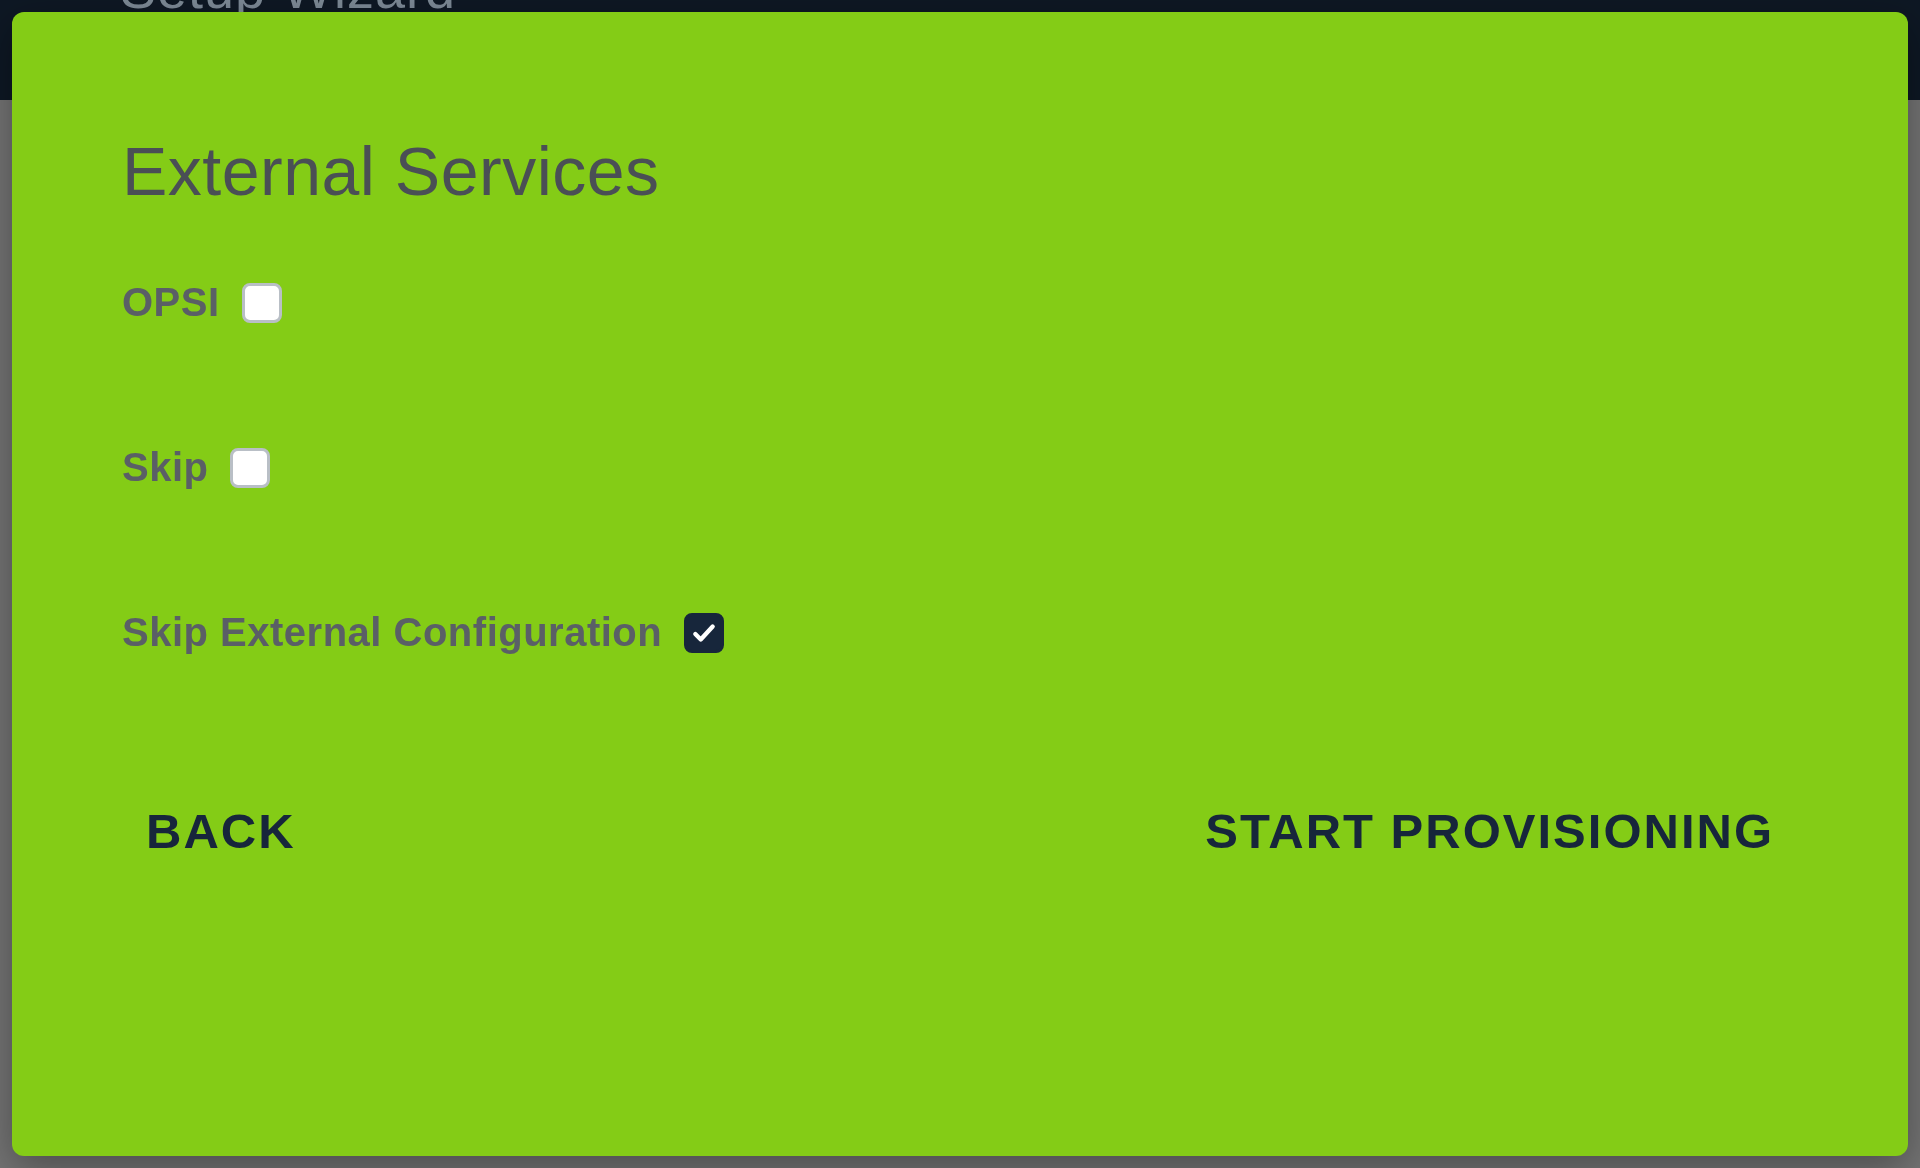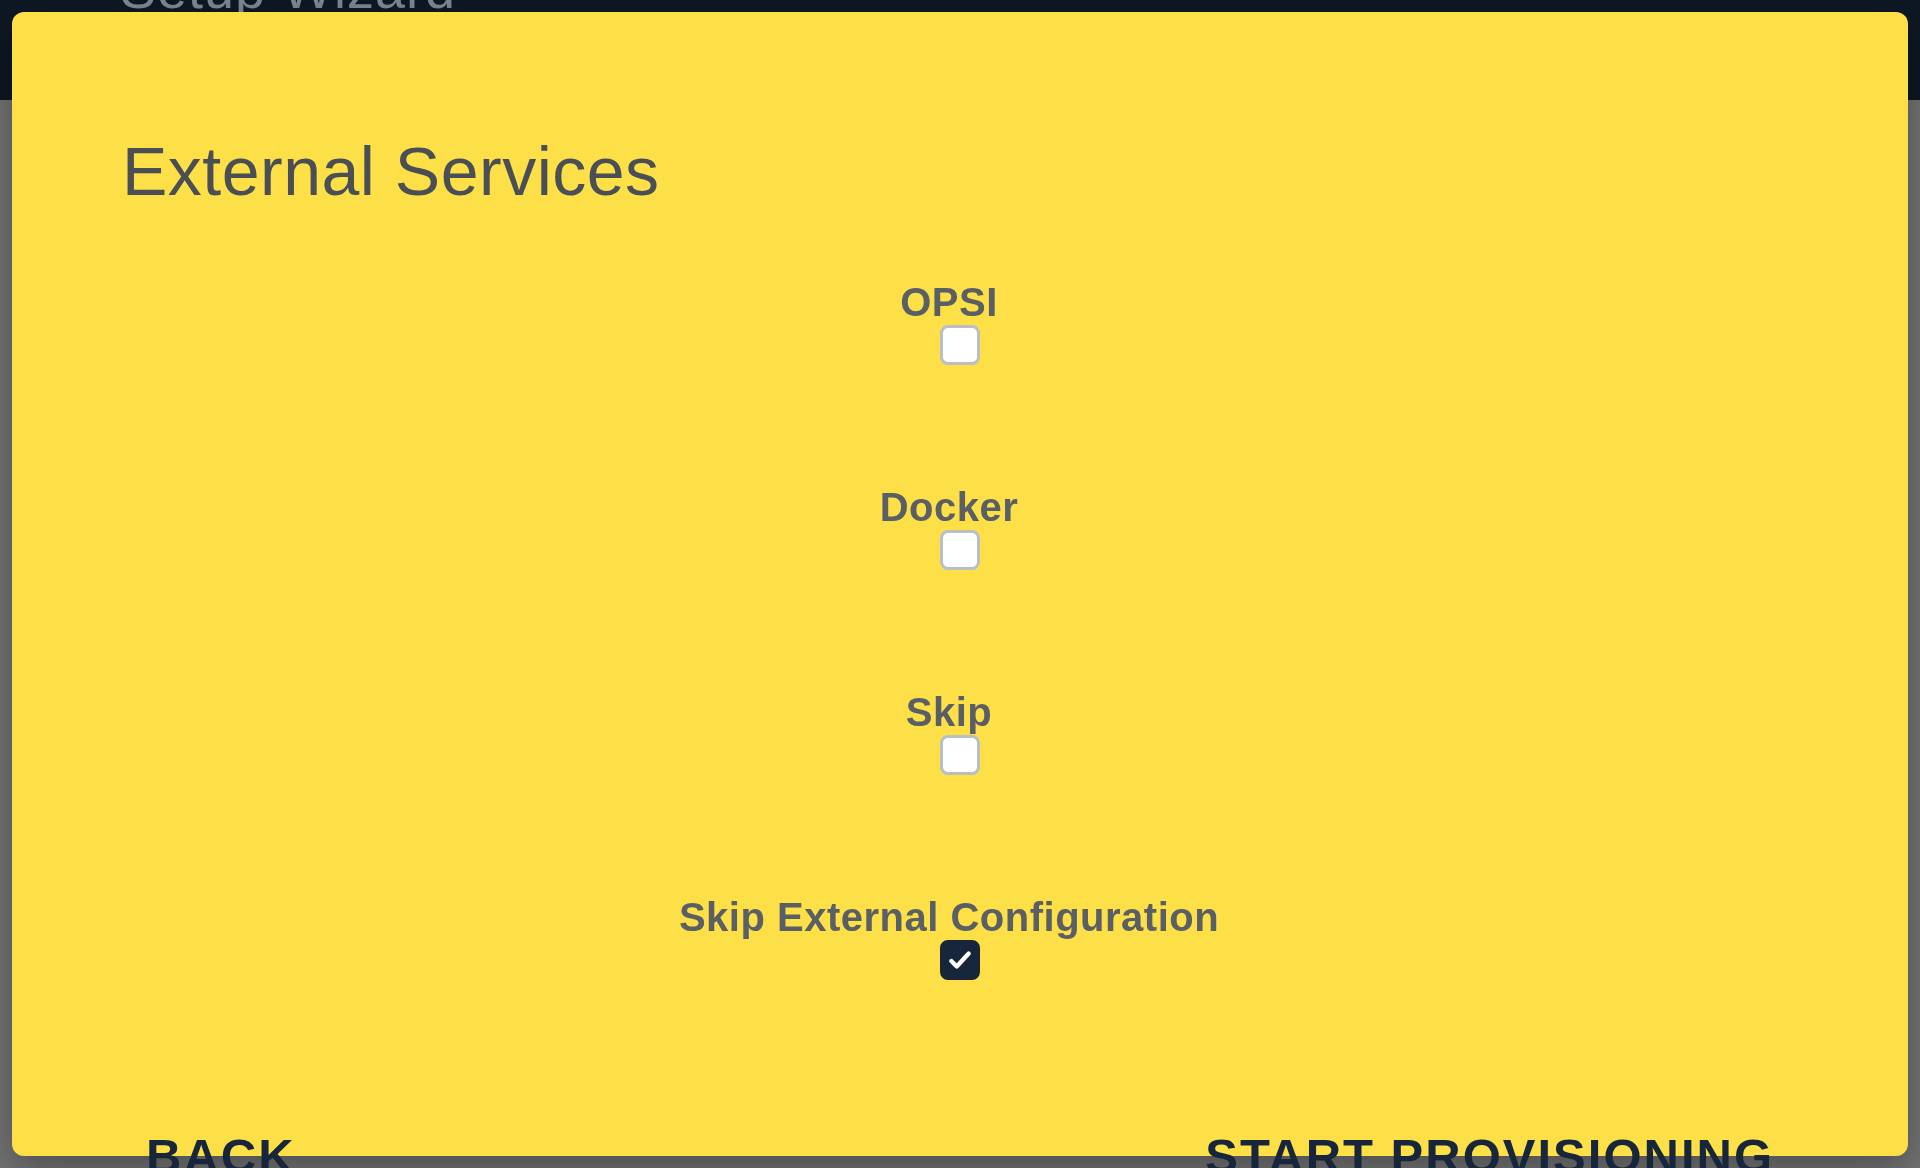--- a/index.html
+++ b/index.html
@@ -37,41 +37,40 @@
     color: #7d8a96;
     letter-spacing: 1px;
   }
 
   .modal {
     position: absolute;
     top: 12px;
     left: 12px;
     right: 12px;
     bottom: 12px;
-    background: #fde047;
+    background: #84cc16;
     border-radius: 12px;
     box-shadow: 0 12px 40px rgba(0,0,0,0.35);
     padding: 120px 110px 60px 110px;
     display: flex;
     flex-direction: column;
   }
 
   .modal h1.page-title {
     font-size: 68px;
     font-weight: 400;
     color: #4a4f55;
     letter-spacing: 0.5px;
     margin-bottom: 70px;
   }
 
   .option-row {
     display: flex;
     align-items: center;
     margin-bottom: 120px;
-    flex-direction: column;
   }
   .option-row:last-of-type { margin-bottom: 0; }
 
   .option-label {
     font-size: 40px;
     font-weight: 600;
     color: #5a5f66;
     margin-right: 22px;
     letter-spacing: 0.5px;
   }
@@ -132,26 +131,20 @@
 
   <h1 class="page-title">External Services</h1>
 
   <div class="option-row">
     <span class="option-label">OPSI</span>
     <span class="checkbox">
       
     </span>
   </div>
 
-  <div class="option-row">
-    <span class="option-label">Docker</span>
-    <span class="checkbox">
-      
-    </span>
-  </div>
 
   <div class="option-row">
     <span class="option-label">Skip</span>
     <span class="checkbox">
       
     </span>
   </div>
 
   <div class="option-row" style="margin-bottom:0">
     <span class="option-label">Skip External Configuration</span>

